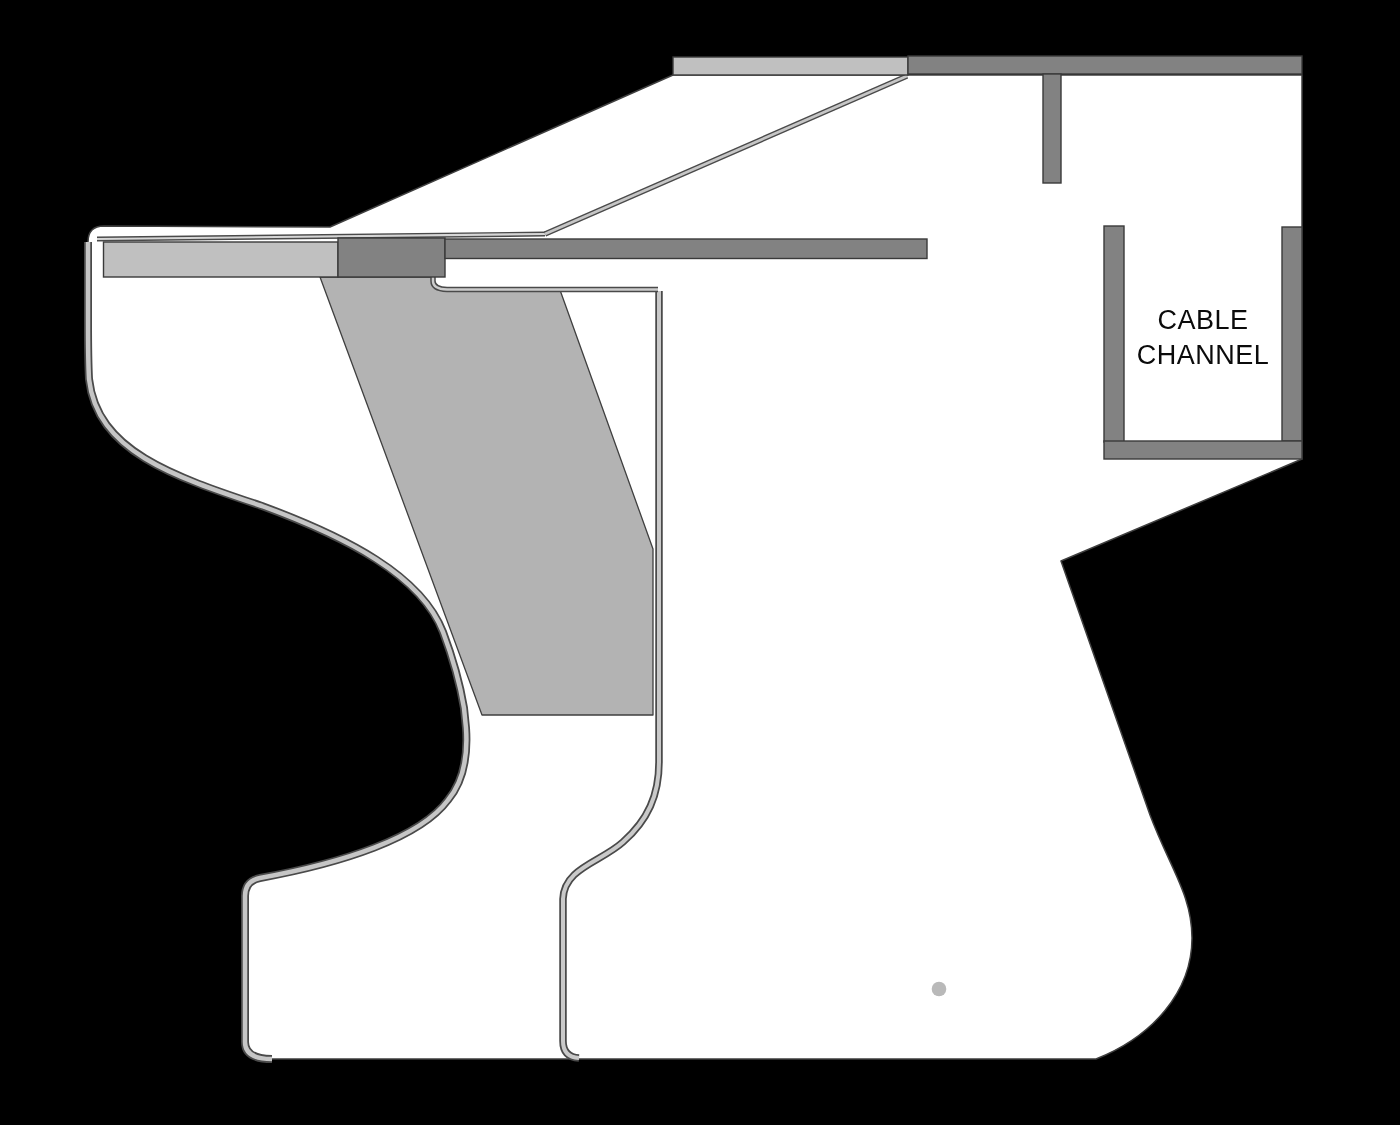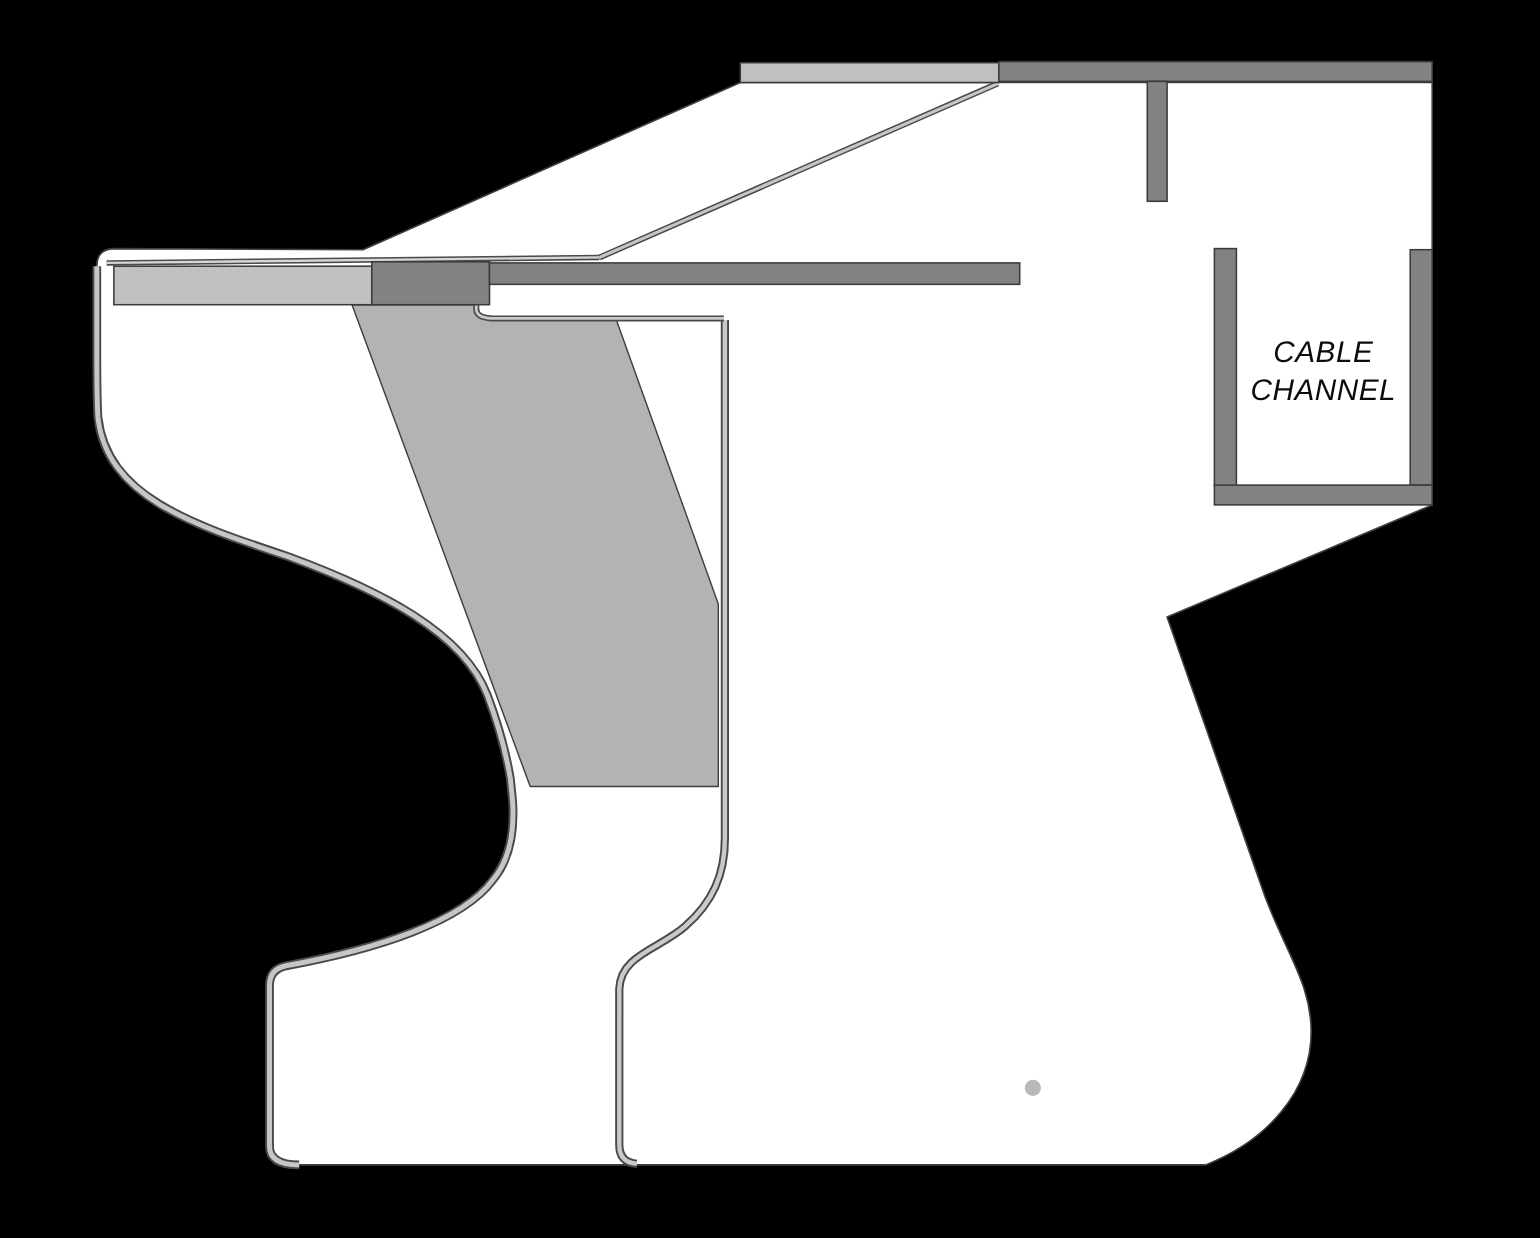--- a/index.html
+++ b/index.html
@@ -9,21 +9,20 @@
     width: 1400px;
     height: 1125px;
     overflow: hidden;
     font-family: "Liberation Sans", sans-serif;
   }
   .stage {
     position: relative;
     width: 1256px;
     height: 1125px;
     background: #000;
-    font-style: italic;
   }
   svg { display: block; }
   .channel-label {
     font-family: "Liberation Sans", sans-serif;
     font-size: 27px;
     letter-spacing: 0.5px;
   }
 </style>
 </head>
 <body>

